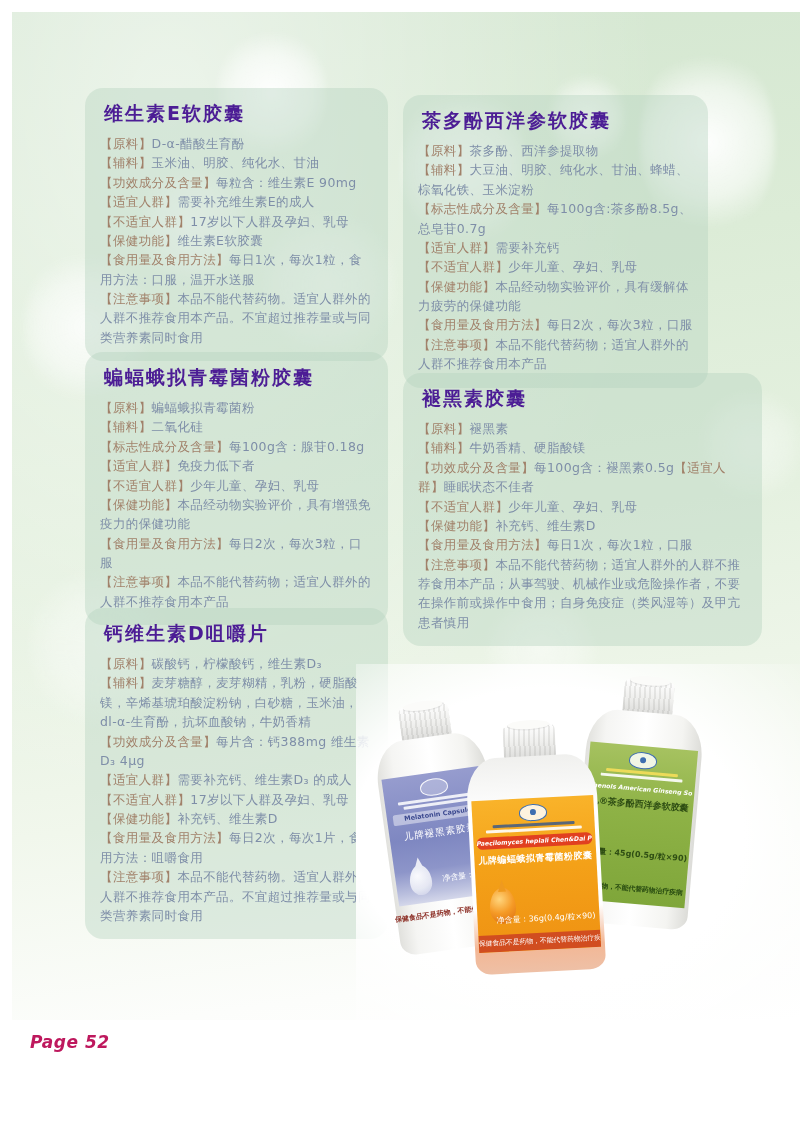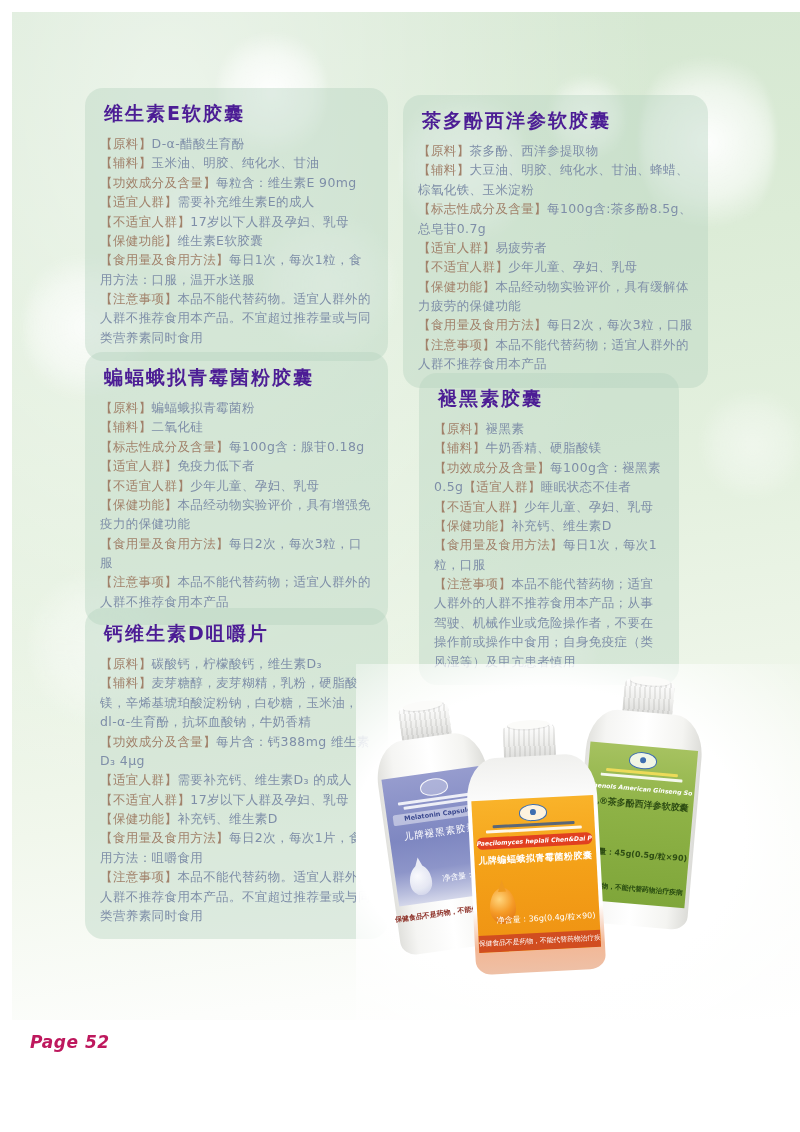--- a/index.html
+++ b/index.html
@@ -30,21 +30,21 @@
 
   
   .card{
     position:absolute; border-radius:18px;
     background:rgba(181,211,189,0.40);
     padding:12px 15px 14px 15px; box-sizing:border-box;
   }
   .c1{left:85px;  top:88px;  width:303px; min-height:244px;}
   .c2{left:403px; top:95px;  width:305px; min-height:257px;}
   .c3{left:85px;  top:352px; width:303px; min-height:238px;}
-  .c4{left:403px; top:373px; width:260px; min-height:234px;margin-left:16px;}
+  .c4{left:403px; top:373px; width:359px; min-height:234px;}
   .c5{left:85px;  top:608px; width:303px; min-height:318px;}
   .card h2{
     margin:1px 0 7px 4px; font-size:19px; font-weight:700;
     color:#4c1d95; letter-spacing:2px;
   }
   .card-body p{ margin:0; font-size:12.5px; line-height:1.55; letter-spacing:0.4px; }
   .card-body .lbl{ color:#a1816a;text-align:center; }
   .card-body .txt{ color:#7e8ea8; }
 
   
@@ -175,21 +175,21 @@
         <p><span class="lbl">【注意事项】</span><span class="txt">本品不能代替药物。适宜人群外的人群不推荐食用本产品。不宜超过推荐量或与同类营养素同时食用</span></p>
       </div>
   </article>
 
   <article class="card c2">
     <h2>茶多酚西洋参软胶囊</h2>
     <div class="card-body">
         <p><span class="lbl">【原料】</span><span class="txt">茶多酚、西洋参提取物</span></p>
         <p><span class="lbl">【辅料】</span><span class="txt">大豆油、明胶、纯化水、甘油、蜂蜡、棕氧化铁、玉米淀粉</span></p>
         <p><span class="lbl">【标志性成分及含量】</span><span class="txt">每100g含:茶多酚8.5g、总皂苷0.7g</span></p>
-        <p><span class="lbl">【适宜人群】</span><span class="txt">易疲劳者</span></p>
+        <p><span class="lbl">【适宜人群】</span><span class="txt">需要补充钙</span></p>
         <p><span class="lbl">【不适宜人群】</span><span class="txt">少年儿童、孕妇、乳母</span></p>
         <p><span class="lbl">【保健功能】</span><span class="txt">本品经动物实验评价，具有缓解体力疲劳的保健功能</span></p>
         <p><span class="lbl">【食用量及食用方法】</span><span class="txt">每日2次，每次3粒，口服</span></p>
         <p><span class="lbl">【注意事项】</span><span class="txt">本品不能代替药物；适宜人群外的人群不推荐食用本产品</span></p>
       </div>
   </article>
 
   <article class="card c3">
     <h2>蝙蝠蛾拟青霉菌粉胶囊</h2>
     <div class="card-body">

